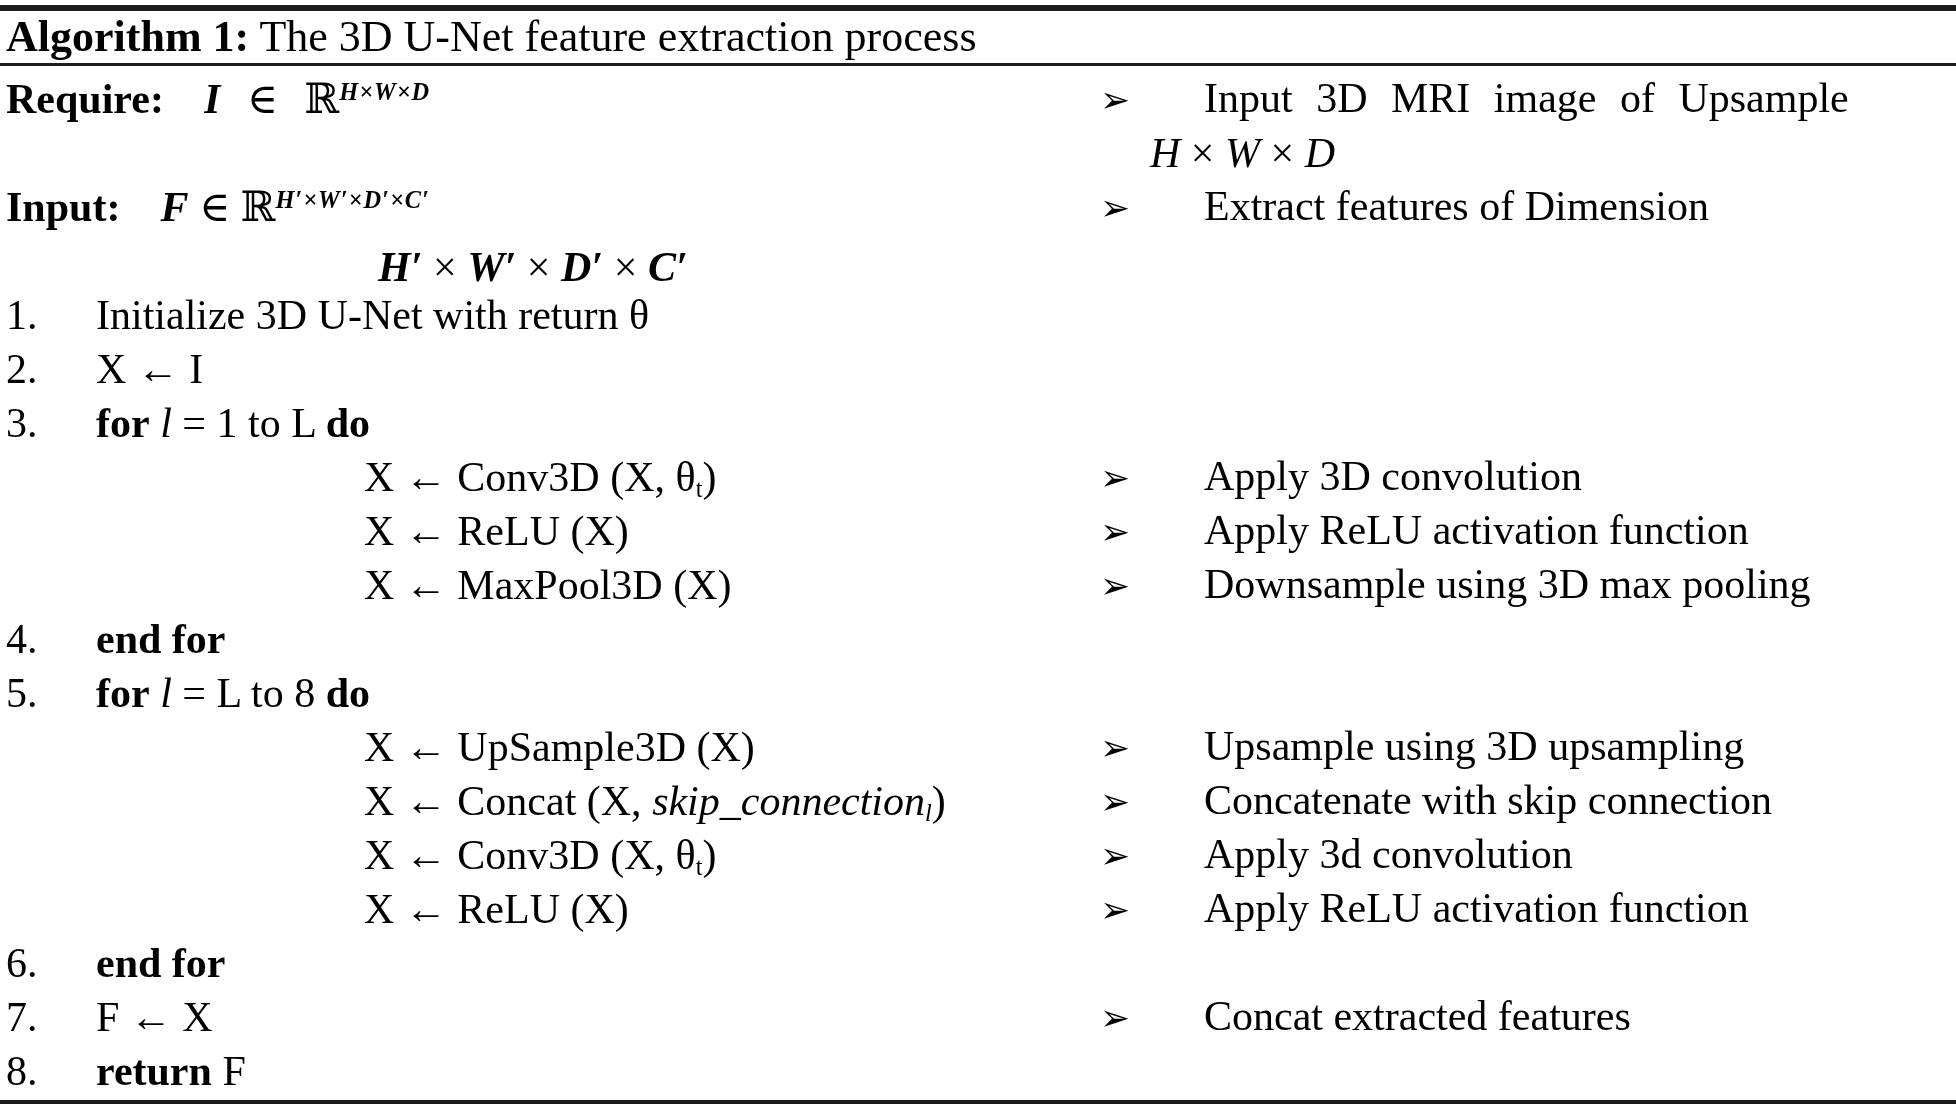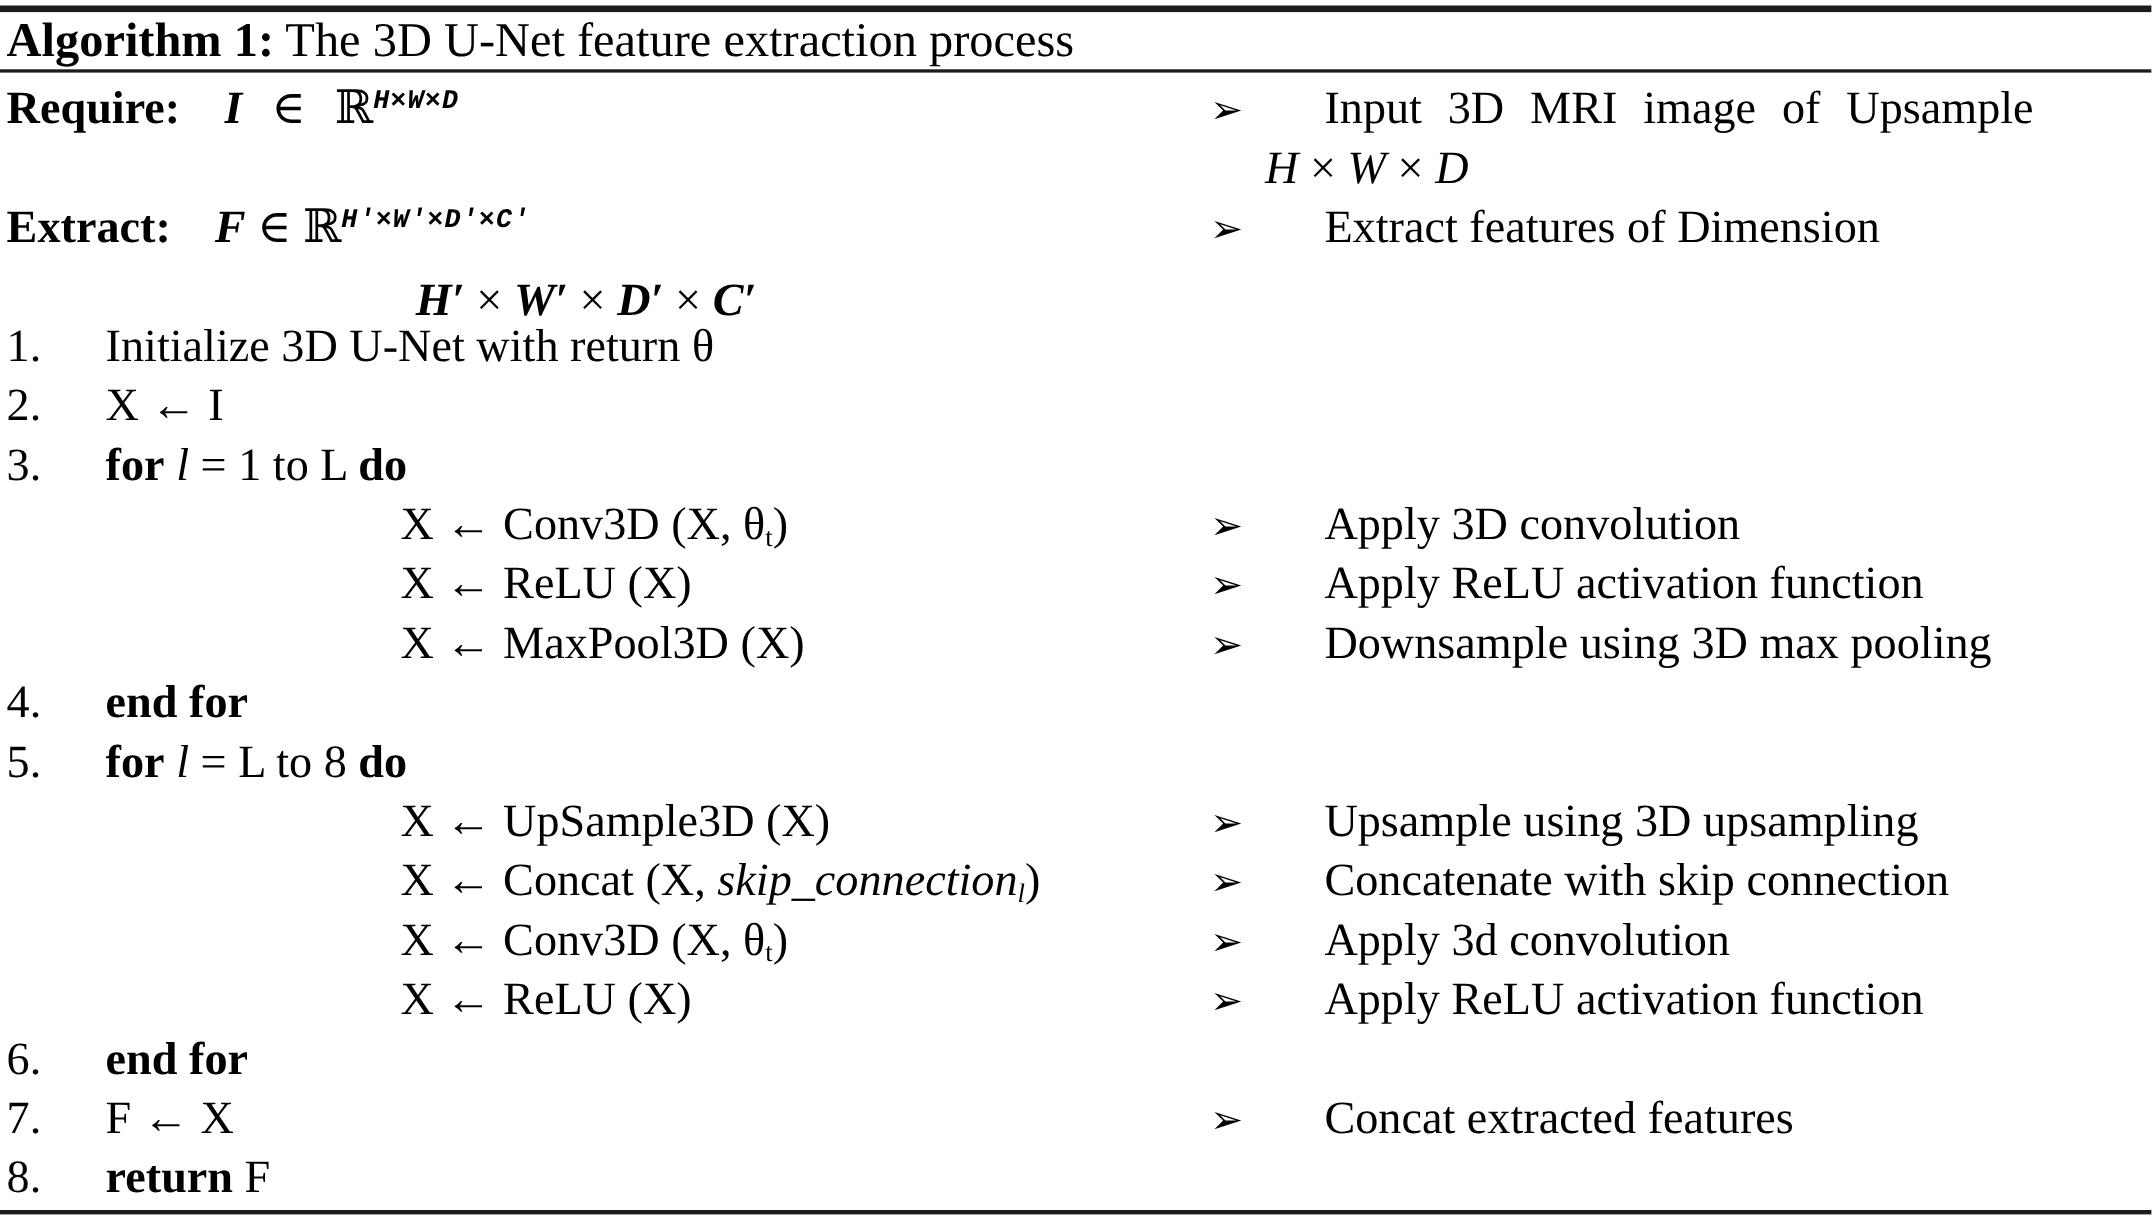--- a/index.html
+++ b/index.html
@@ -14,21 +14,21 @@
   .rule { background: #1c1c1c; width: 100%; }
   .rule-top { height: 6px; margin-top: 5px; }
   .rule-mid { height: 3px; }
   .rule-bottom { height: 4px; margin-top: 2px; }
   .title {
     font-size: 44px; line-height: 52px; padding-left: 6px;
     white-space: nowrap;
   }
   .body { padding-top: 6px; }
   .row {
-    display: flex; align-items: flex-start;
+    display: flex; align-items: center;
     height: 54px; line-height: 54px; font-size: 42px;
     white-space: nowrap;
   }
   .lbl { flex: 0 0 96px; width: 96px; padding-left: 6px; box-sizing: border-box; }
   .row-require .lbl, .row-ensure .lbl { flex: 0 0 auto; width: auto; padding-right: 40px; font-weight: bold; }
   .code { flex: 1 1 auto; overflow: hidden; }
   .row.ind .code { padding-left: 268px; }
   .row-formula .code { padding-left: 282px; margin-top: 12px; }
   .row-require .code { word-spacing: 16px; }
   .comment { flex: 0 0 856px; width: 856px; display: flex; align-items: baseline; box-sizing: border-box; }
@@ -37,21 +37,21 @@
     flex: 0 0 104px; width: 104px;
     font-family: "DejaVu Sans", "Liberation Sans", sans-serif;
     font-size: 36px;
   }
   .ctext { flex: 1 1 auto; }
   .comment.nomark { padding-left: 50px; }
   .row-require .ctext { word-spacing: 13px; }
   .b  { font-weight: bold; }
   .i  { font-style: italic; }
   .bi { font-weight: bold; font-style: italic; }
-  .sup   { font-size: 58%; vertical-align: 0.55em; line-height: 0; letter-spacing: 1px; font-family: Liberation Mono, monospace; }
+  .sup   { font-size: 58%; vertical-align: 0.55em; line-height: 0; letter-spacing: 1px; }
   .sup.i, .sup.bi { font-style: italic; }
   .sub   { font-size: 58%; vertical-align: -0.25em; line-height: 0; }
   .sub.i { font-style: italic; }
 </style>
 </head>
 <body>
 
 <div class="algo">
   <div class="rule rule-top"></div>
   <div class="title">
@@ -68,21 +68,21 @@
         </span>
       </div>
       <div class="row">
         <span class="lbl"></span>
         <span class="code"></span>
         <span class="comment nomark">
           <span class="ctext"><span class="i">H</span><span> × </span><span class="i">W</span><span> × </span><span class="i">D</span></span>
         </span>
       </div>
       <div class="row row-ensure">
-        <span class="lbl">Extract:</span>
+        <span class="lbl">Input:</span>
         <span class="code"><span class="bi">F</span><span> ∈ </span><span>ℝ</span><span class="sup bi">H′×W′×D′×C′</span></span>
         <span class="comment">
           <span class="marker">➢</span>
           <span class="ctext"><span>Extract features of Dimension</span></span>
         </span>
       </div>
       <div class="row row-formula">
         <span class="lbl"></span>
         <span class="code"><span class="bi">H′</span><span> × </span><span class="bi">W′</span><span> × </span><span class="bi">D′</span><span> × </span><span class="bi">C′</span></span>
         <span class="comment empty">

